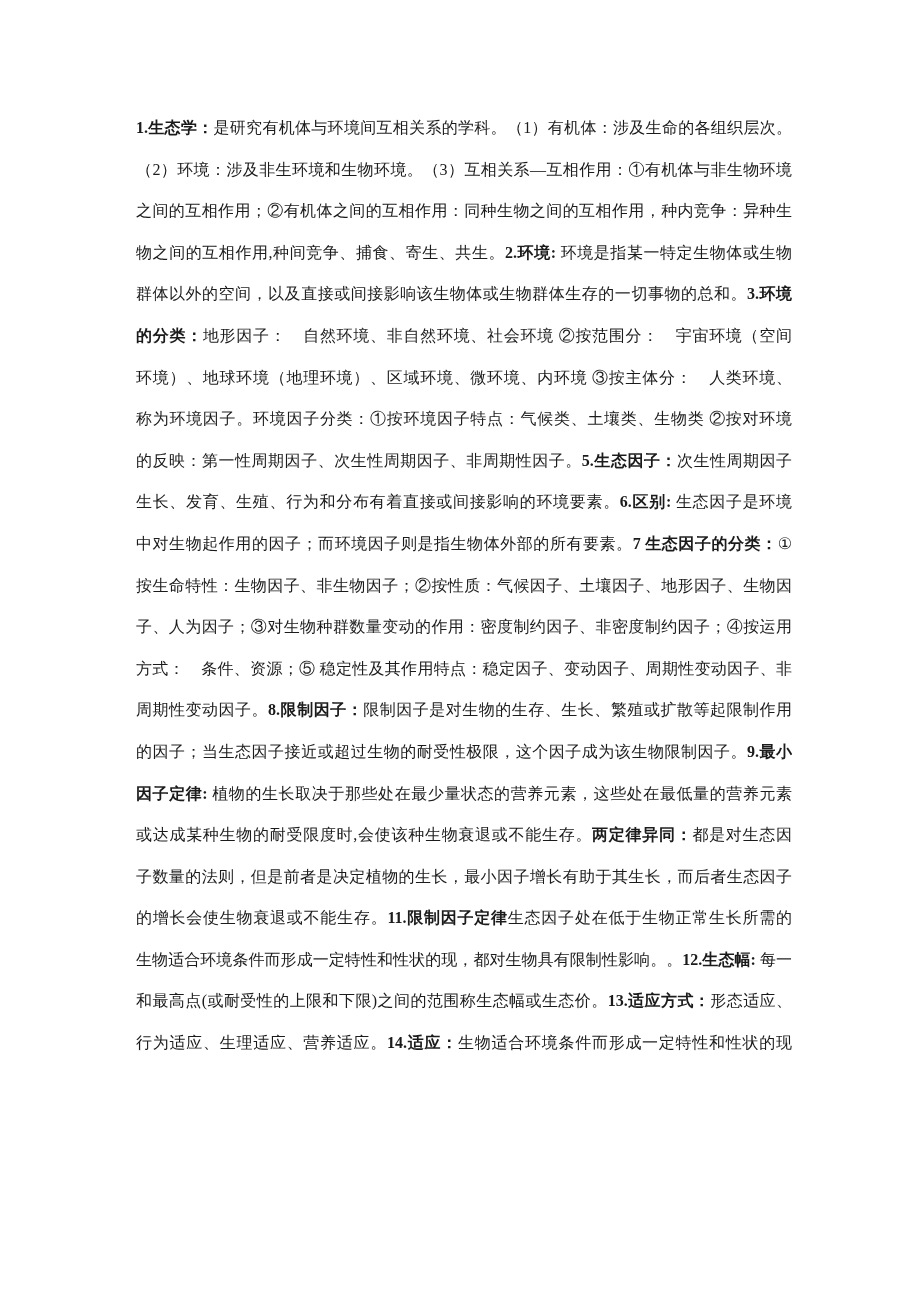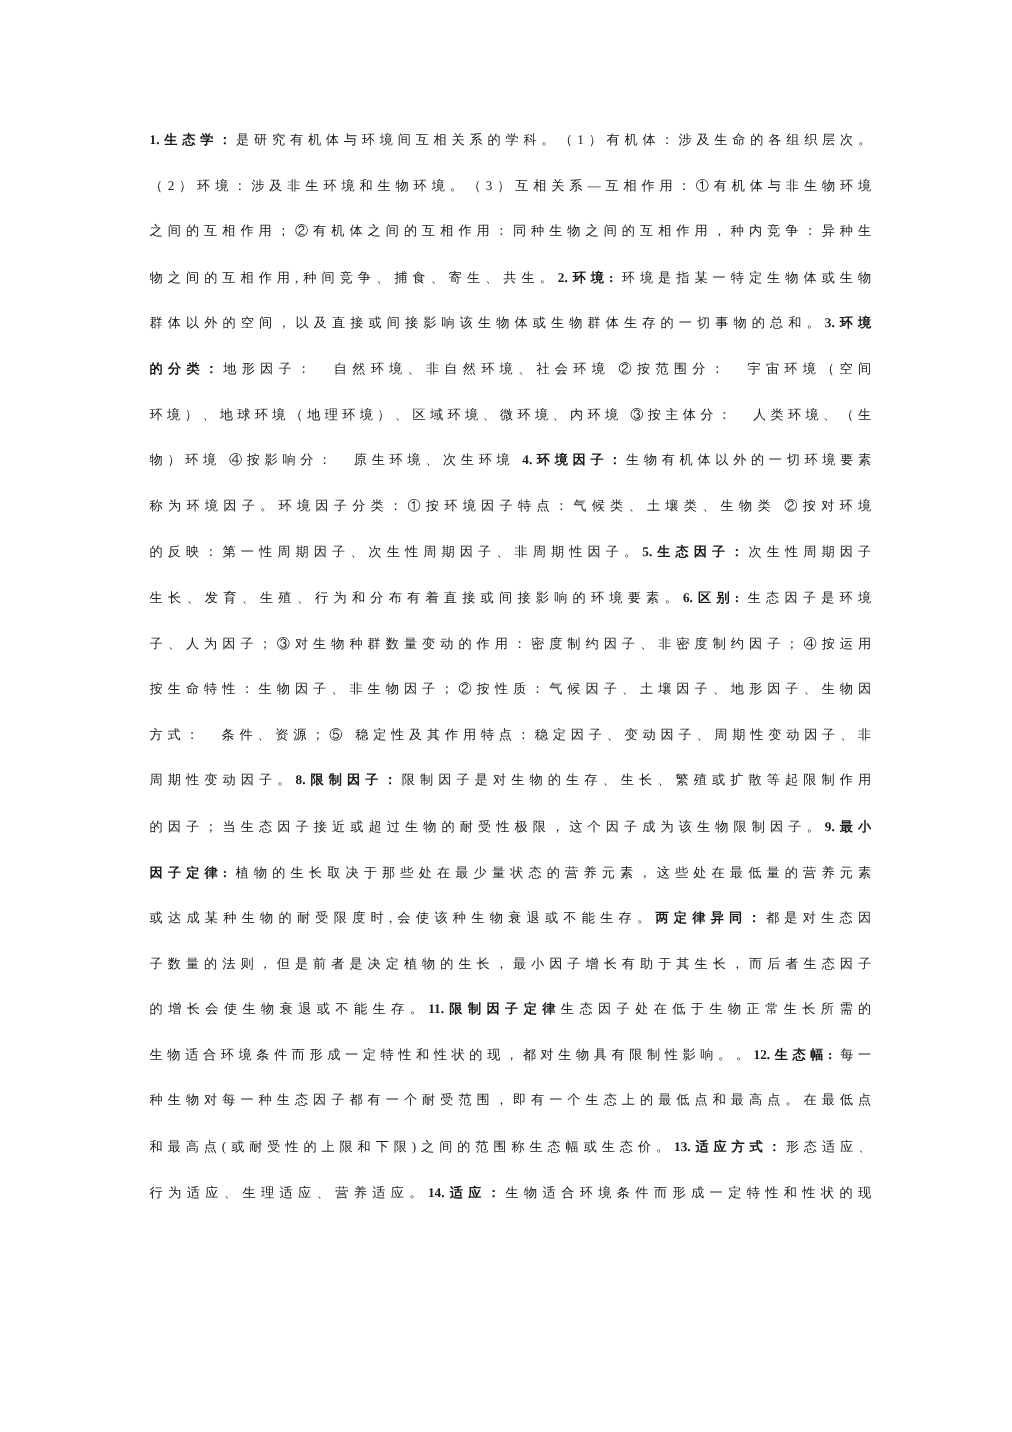--- a/index.html
+++ b/index.html
@@ -25,21 +25,21 @@
   .doc-text {
     position: absolute;
     left: 136px;
     top: 107px;
     width: 656px;
     color: #1b1b1b;
   }
   .line {
     height: 41.6px;
     line-height: 41.6px;
-    font-size: 12px;
+    font-size: 16px;
     text-align: justify;
     text-align-last: justify;
     text-justify: inter-character;
     overflow: hidden;
     white-space: normal;
   }
   .run { font-weight: 400; }
   .run.bold { font-weight: 700; }
 </style>
 </head>
@@ -47,31 +47,30 @@
 
 <div class="page">
   <div class="doc-text" style="color: rgb(27, 27, 27);">
       <div class="line"><span class="run bold">1.生态学：</span><span class="run">是研究有机体与环境间互相关系的学科。（1）有机体：涉及生命的各组织层次。</span></div>
       <div class="line"><span class="run">（2）环境：涉及非生环境和生物环境。（3）互相关系—互相作用：①有机体与非生物环境</span></div>
       <div class="line"><span class="run">之间的互相作用；②有机体之间的互相作用：同种生物之间的互相作用，种内竞争：异种生</span></div>
       <div class="line"><span class="run">物之间的互相作用,种间竞争、捕食、寄生、共生。</span><span class="run bold">2.环境:</span><span class="run"> 环境是指某一特定生物体或生物</span></div>
       <div class="line"><span class="run">群体以外的空间，以及直接或间接影响该生物体或生物群体生存的一切事物的总和。</span><span class="run bold">3.环境</span></div>
       <div class="line"><span class="run bold">的分类：</span><span class="run">地形因子：　自然环境、非自然环境、社会环境 ②按范围分：　宇宙环境（空间</span></div>
       <div class="line"><span class="run">环境）、地球环境（地理环境）、区域环境、微环境、内环境 ③按主体分：　人类环境、（生</span></div>
-      <div class="line"><span class="run">物）环境 ④按影响分：　原生环境、次生环境 </span><span class="run bold">4.环境因子：</span><span class="run">生物有机体以外的一切环境要素</span></div>
       <div class="line"><span class="run">称为环境因子。环境因子分类：①按环境因子特点：气候类、土壤类、生物类 ②按对环境</span></div>
       <div class="line"><span class="run">的反映：第一性周期因子、次生性周期因子、非周期性因子。</span><span class="run bold">5.生态因子：</span><span class="run">次生性周期因子</span></div>
       <div class="line"><span class="run">生长、发育、生殖、行为和分布有着直接或间接影响的环境要素。</span><span class="run bold">6.区别:</span><span class="run"> 生态因子是环境</span></div>
+      <div class="line"><span class="run">中对生物起作用的因子；而环境因子则是指生物体外部的所有要素。</span><span class="run bold">7 生态因子的分类：</span><span class="run">①</span></div>
+      <div class="line"><span class="run">按生命特性：生物因子、非生物因子；②按性质：气候因子、土壤因子、地形因子、生物因</span></div>
       <div class="line"><span class="run">子、人为因子；③对生物种群数量变动的作用：密度制约因子、非密度制约因子；④按运用</span></div>
-      <div class="line"><span class="run">按生命特性：生物因子、非生物因子；②按性质：气候因子、土壤因子、地形因子、生物因</span></div>
       <div class="line"><span class="run">方式：　条件、资源；⑤ 稳定性及其作用特点：稳定因子、变动因子、周期性变动因子、非</span></div>
       <div class="line"><span class="run">周期性变动因子。</span><span class="run bold">8.限制因子：</span><span class="run">限制因子是对生物的生存、生长、繁殖或扩散等起限制作用</span></div>
       <div class="line"><span class="run">的因子；当生态因子接近或超过生物的耐受性极限，这个因子成为该生物限制因子。</span><span class="run bold">9.最小</span></div>
       <div class="line"><span class="run bold">因子定律:</span><span class="run"> 植物的生长取决于那些处在最少量状态的营养元素，这些处在最低量的营养元素</span></div>
       <div class="line"><span class="run">或达成某种生物的耐受限度时,会使该种生物衰退或不能生存。</span><span class="run bold">两定律异同：</span><span class="run">都是对生态因</span></div>
       <div class="line"><span class="run">子数量的法则，但是前者是决定植物的生长，最小因子增长有助于其生长，而后者生态因子</span></div>
       <div class="line"><span class="run">的增长会使生物衰退或不能生存。</span><span class="run bold">11.限制因子定律</span><span class="run">生态因子处在低于生物正常生长所需的</span></div>
       <div class="line"><span class="run">生物适合环境条件而形成一定特性和性状的现，都对生物具有限制性影响。。</span><span class="run bold">12.生态幅:</span><span class="run"> 每一</span></div>
-      <div class="line"><span class="run">种生物对每一种生态因子都有一个耐受范围，即有一个生态上的最低点和最高点。在最低点</span></div>
       <div class="line"><span class="run">和最高点(或耐受性的上限和下限)之间的范围称生态幅或生态价。</span><span class="run bold">13.适应方式：</span><span class="run">形态适应、</span></div>
       <div class="line"><span class="run">行为适应、生理适应、营养适应。</span><span class="run bold">14.适应：</span><span class="run">生物适合环境条件而形成一定特性和性状的现</span></div>
     </div>
 </div>
 
 </body></html>

